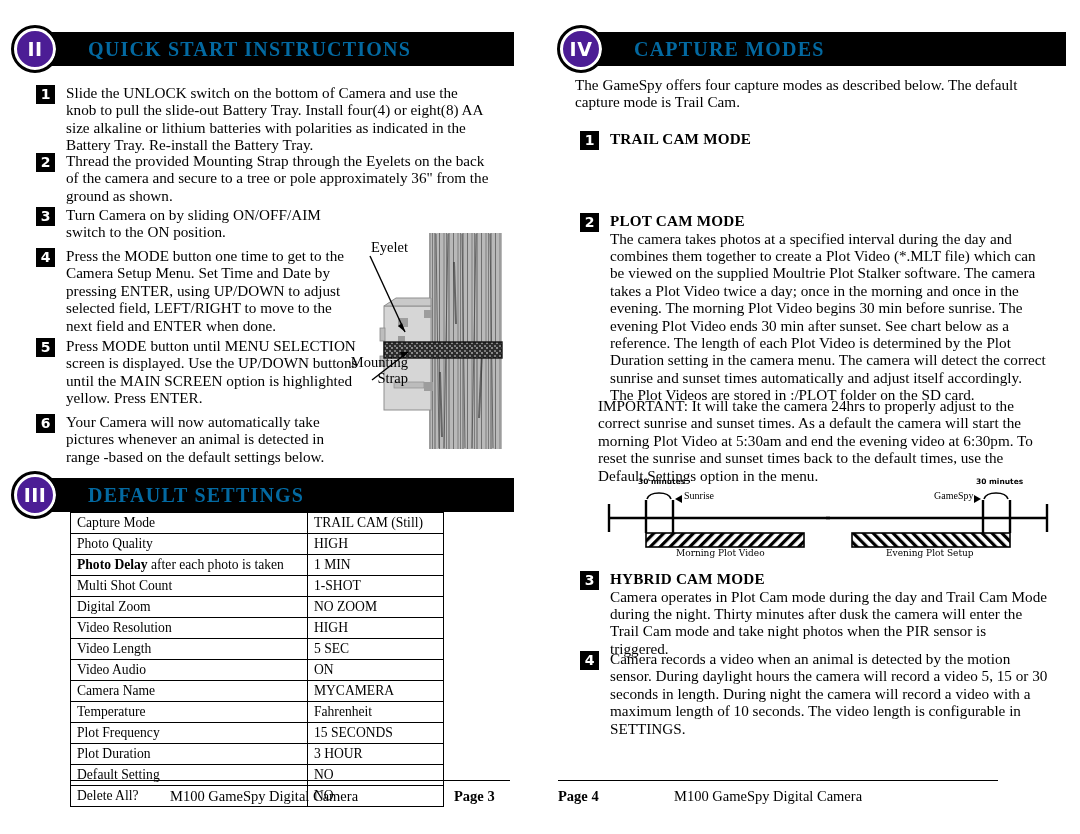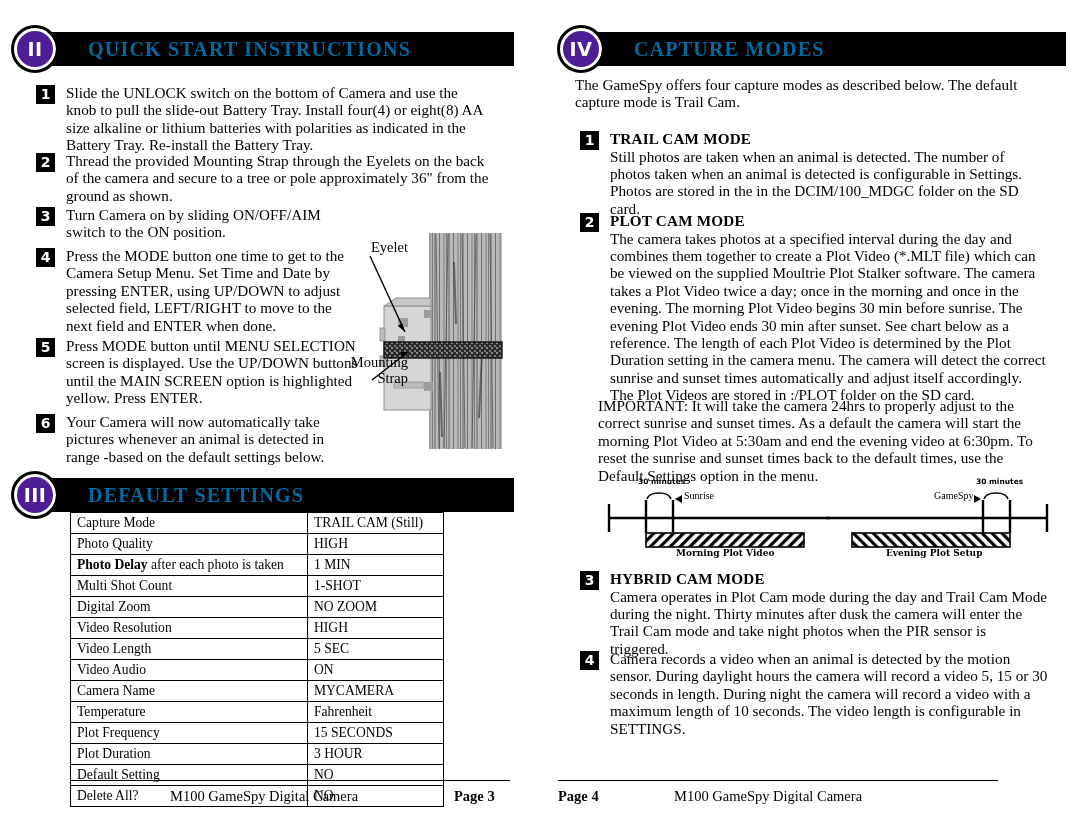--- a/index.html
+++ b/index.html
@@ -175,21 +175,21 @@
   }
   .chart-serif {
     position: absolute;
     font-family: "Liberation Serif", serif;
     font-size: 10px;
     white-space: nowrap;
   }
   .chart-caption {
     position: absolute;
     font-family: "DejaVu Serif", serif;
-    font-weight: bold;
+    font-weight: normal;
     font-size: 9px;
     white-space: nowrap;
   }
 </style>
 </head>
 <body>
 
 <div class="page page-left">
 
   <div class="section-head" style="left:14px; top:32px; width:500px;">
@@ -376,21 +376,20 @@
       <span>IV</span>
     </div>
   </div>
 
   <div class="para" style="left:35px; top:76px; width:470px;">The GameSpy offers four capture modes as described below. The default capture mode is Trail Cam.</div>
 
   <div class="mode" style="left:40px; top:130px; width:470px;">
     <div class="step-num">1</div>
     <div class="mode-body" style="width:438px;">
       <div class="mode-title">TRAIL CAM MODE</div>
-      <div class="mode-text">Still photos are taken when an animal is detected. The number of photos taken when an animal is detected is configurable in Settings. Photos are stored in the in the DCIM/100_MDGC folder on the SD card.</div>
     </div>
   </div>
 
   <div class="mode" style="left:40px; top:212px; width:470px;">
     <div class="step-num">2</div>
     <div class="mode-body" style="width:438px;">
       <div class="mode-title">PLOT CAM MODE</div>
       <div class="mode-text">The camera takes photos at a specified interval during the day and combines them together to create a Plot Video (*.MLT file) which can be viewed on the supplied Moultrie Plot Stalker software. The camera takes a Plot Video twice a day; once in the morning and once in the evening.  The morning Plot Video begins 30 min before sunrise. The evening Plot Video ends 30 min after sunset.  See chart below as a reference.  The length of each Plot Video is determined by the Plot Duration setting in the camera menu.  The camera will detect the correct sunrise and sunset times automatically and adjust itself accordingly. The Plot Videos are stored in :/PLOT folder on the SD card.</div>
     </div>
   </div>

